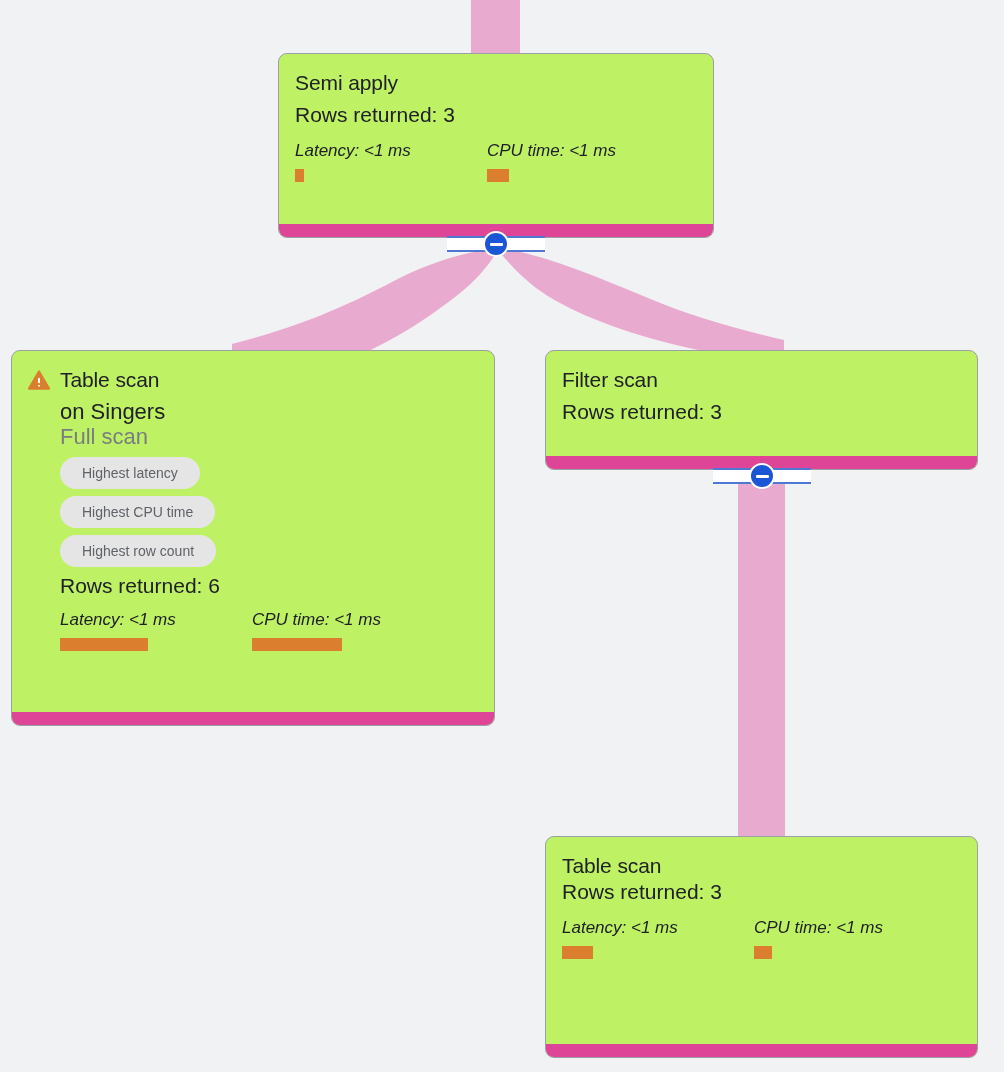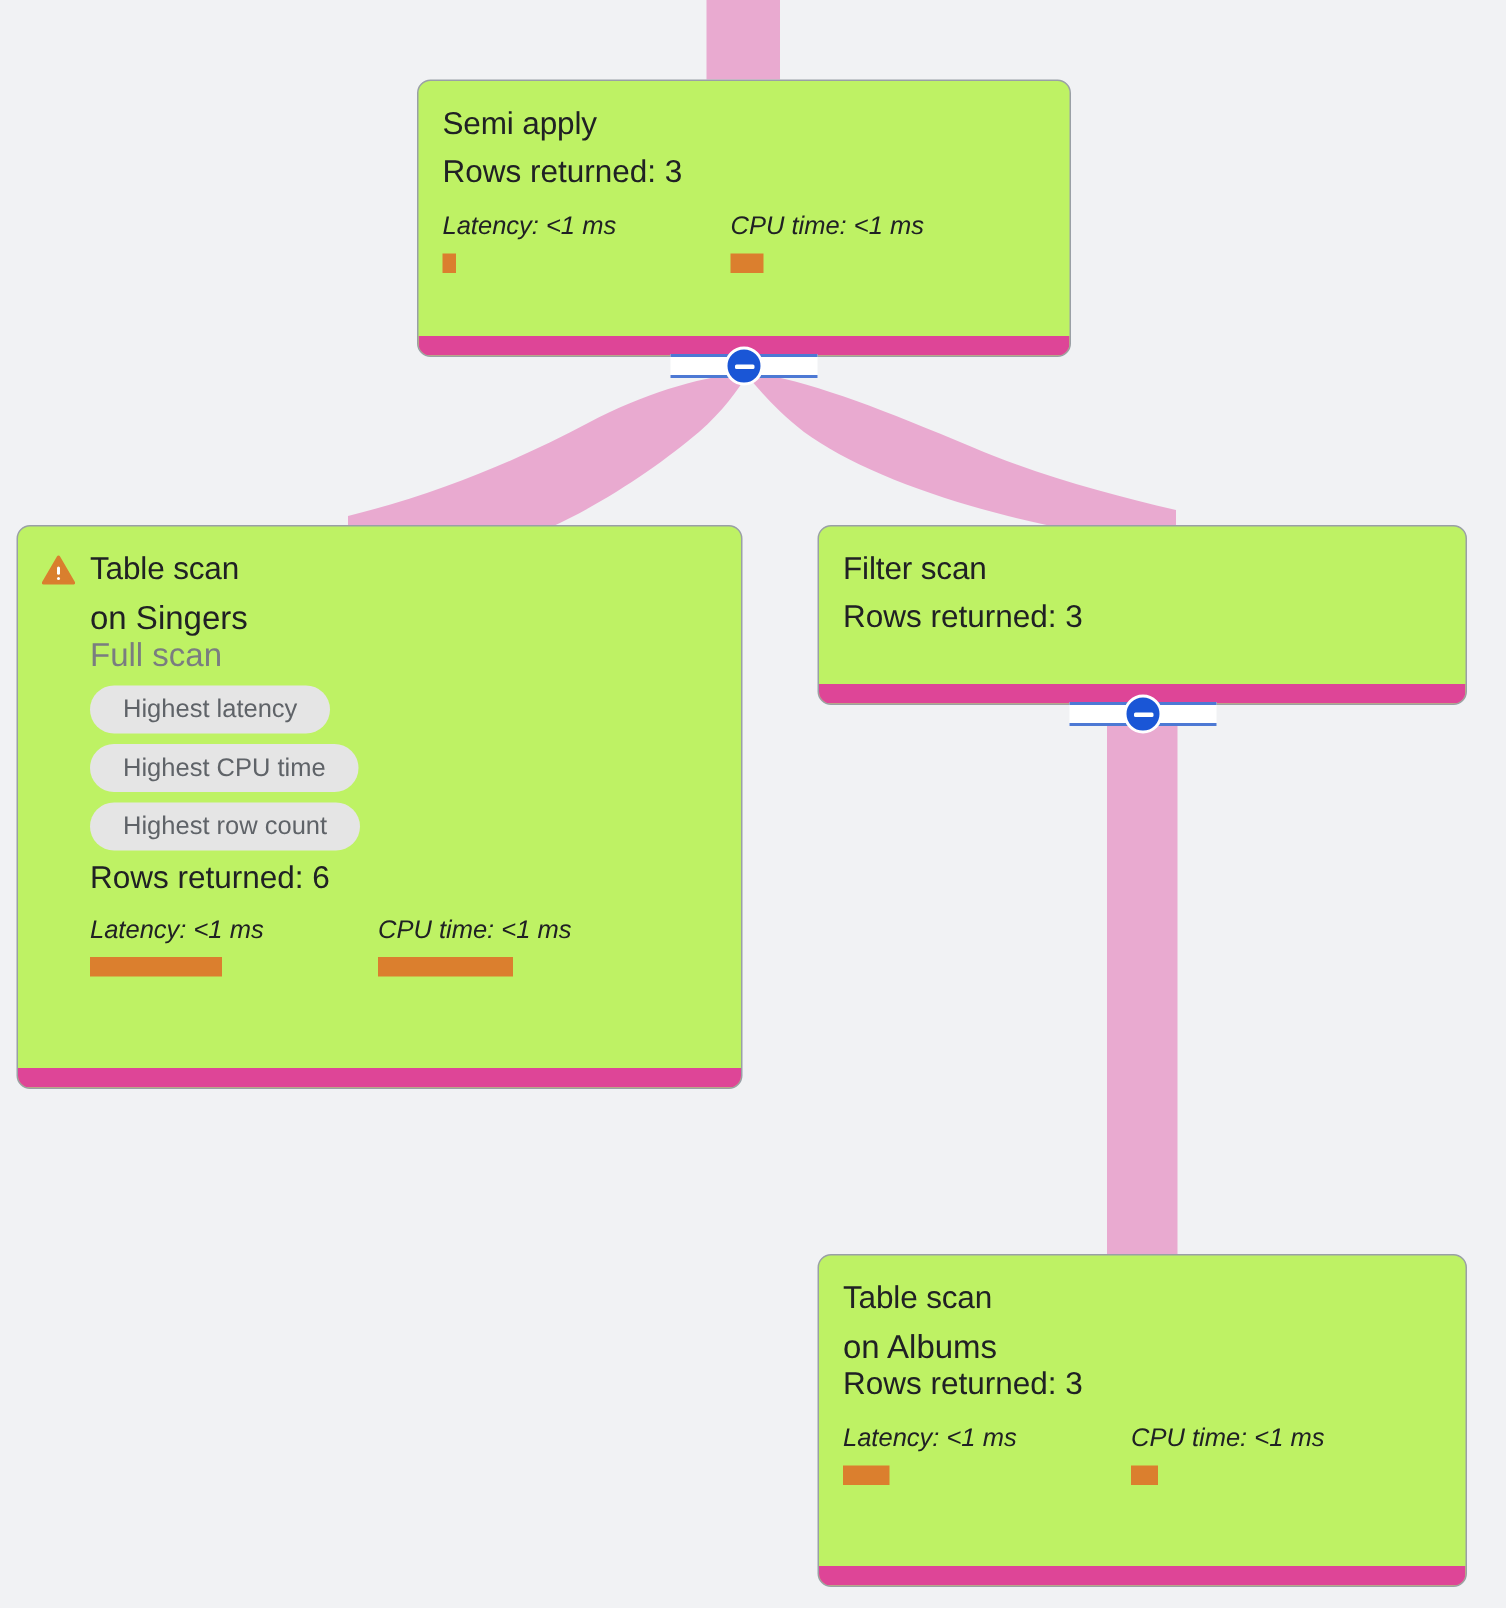--- a/index.html
+++ b/index.html
@@ -100,21 +100,21 @@
     margin-top: 8px;
     padding-left: 32px;
     display: flex;
     flex-direction: column;
     align-items: flex-start;
     gap: 7px;
   }
   .chip {
     background: #e5e5e5;
     color: #5f6368;
-    font-size: 17px;
+    font-size: 14px;
     line-height: 20px;
     border-radius: 16px;
     padding: 6px 22px;
     white-space: nowrap;
   }
   
   .metrics {
     display: flex;
     margin-top: 14px;
   }
@@ -285,21 +285,20 @@
     <div class="toggle-lines"></div>
     <div class="toggle-btn"></div>
     <span class="sr">expanded</span>
   </div>
 
   <div class="node" style="left:545px; top:836px; width:433px; height:222px;">
     <div class="node-body">
       <div class="title-row">
         <div class="node-title">Table scan</div>
       </div>
-      <div class="node-sub">on Albums</div>
       <div class="node-rows" style="margin-top:1px;">Rows returned: 3</div>
       <div class="metrics">
         <div class="metric" style="width:192px;">
           <div class="metric-label">Latency: &lt;1 ms</div>
           <div class="metric-bar" style="width:31px;"></div>
         </div>
         <div class="metric">
           <div class="metric-label">CPU time: &lt;1 ms</div>
           <div class="metric-bar" style="width:18px;"></div>
         </div>

